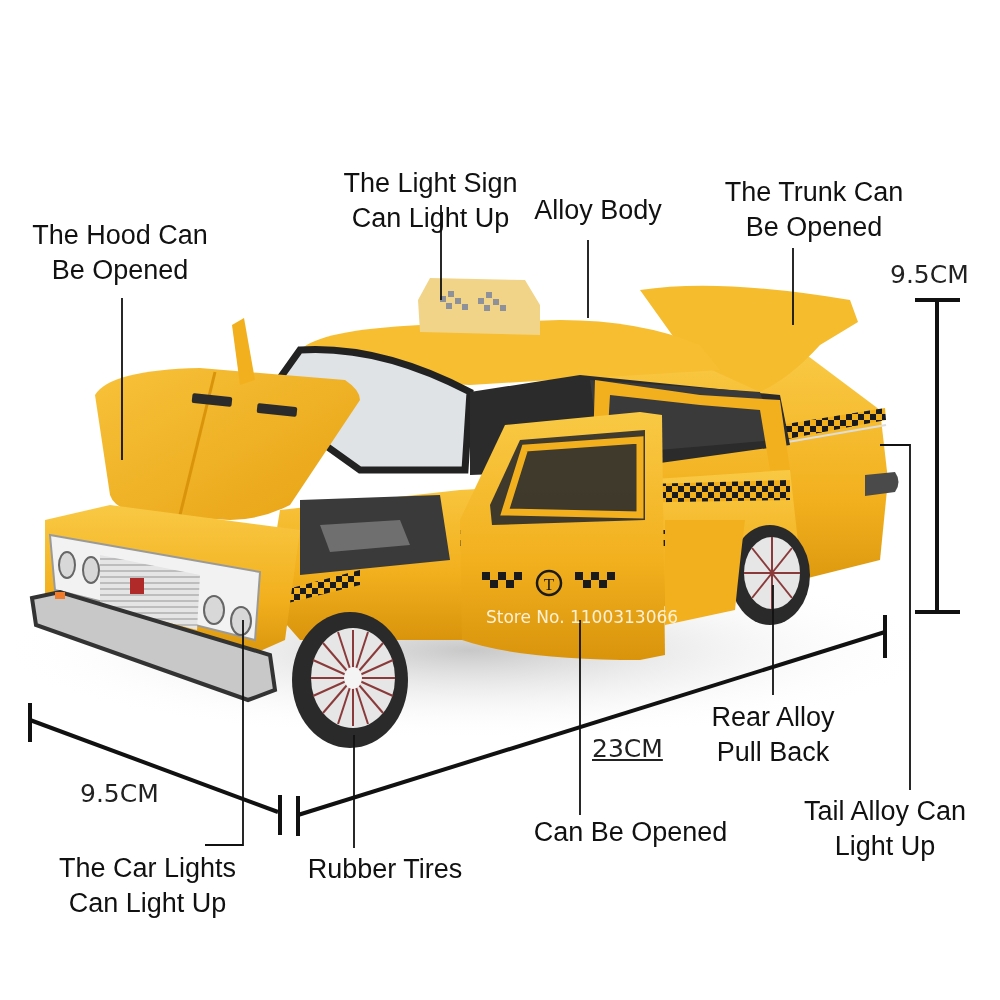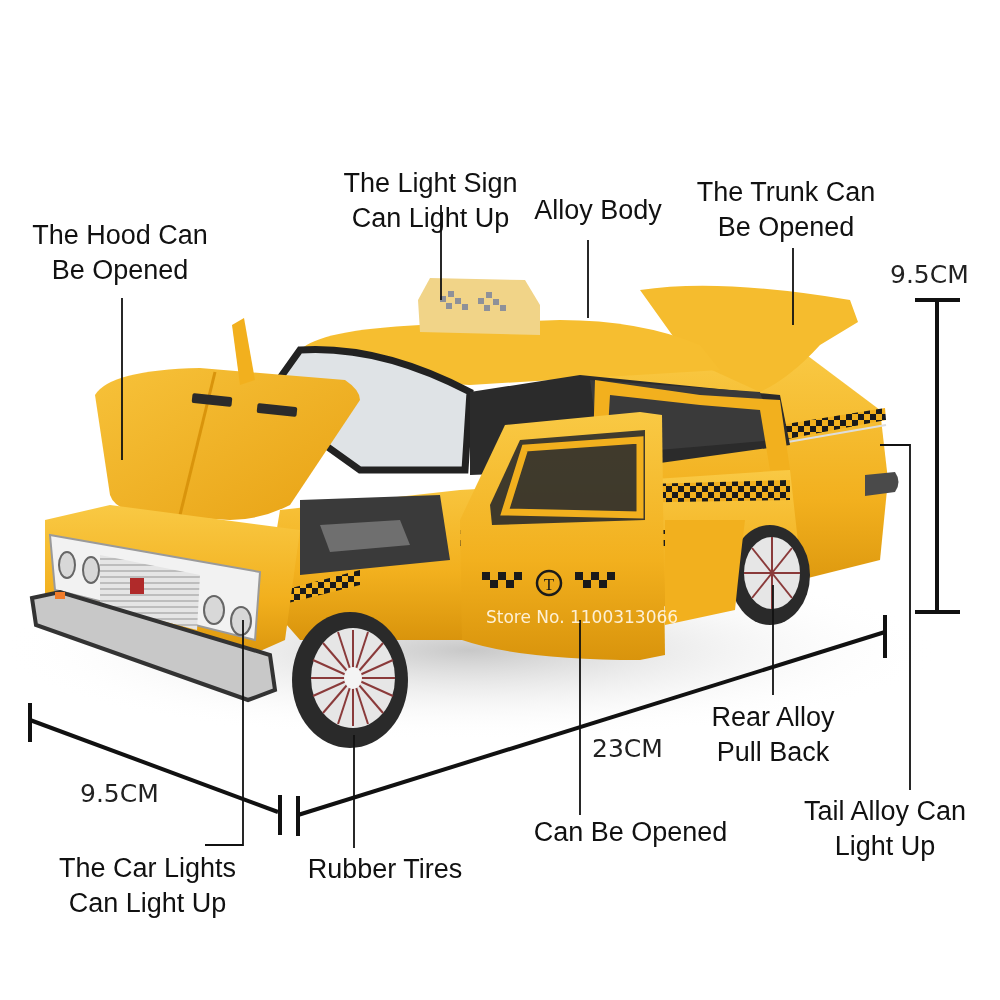--- a/index.html
+++ b/index.html
@@ -184,21 +184,21 @@
 
   <div class="label" style="left:318px; top:134px; width:225px;margin-top:32px;">
     <div>The Light Sign</div>
     <div>Can Light Up</div>
   </div>
 
   <div class="label" style="left:518px; top:193px; width:160px;">
     <div>Alloy Body</div>
   </div>
 
-  <div class="label" style="left:676px; top:175px; width:220px;text-align:center;">
+  <div class="label" style="left:704px; top:175px; width:220px;text-align:center;">
     <div>The Trunk Can</div>
     <div>Be Opened</div>
   </div>
 
   <div class="label" style="left:10px; top:218px; width:220px;">
     <div>The Hood Can</div>
     <div>Be Opened</div>
   </div>
 
   <div class="label" style="left:678px; top:700px; width:190px;">
@@ -218,16 +218,16 @@
   <div class="label" style="left:40px; top:851px; width:215px;">
     <div>The Car Lights</div>
     <div>Can Light Up</div>
   </div>
 
   <div class="label" style="left:290px; top:852px; width:190px;">
     <div>Rubber Tires</div>
   </div>
 
   <div class="dim" style="left:890px; top:260px;">9.5CM</div>
-  <div class="dim" style="left:592px; top:734px;">23CM</div>
+  <div class="dim" style="left:592px; top:734px;text-decoration:underline;">23CM</div>
   <div class="dim" style="left:80px; top:779px;">9.5CM</div>
 
 </div>
 
 </body></html>

